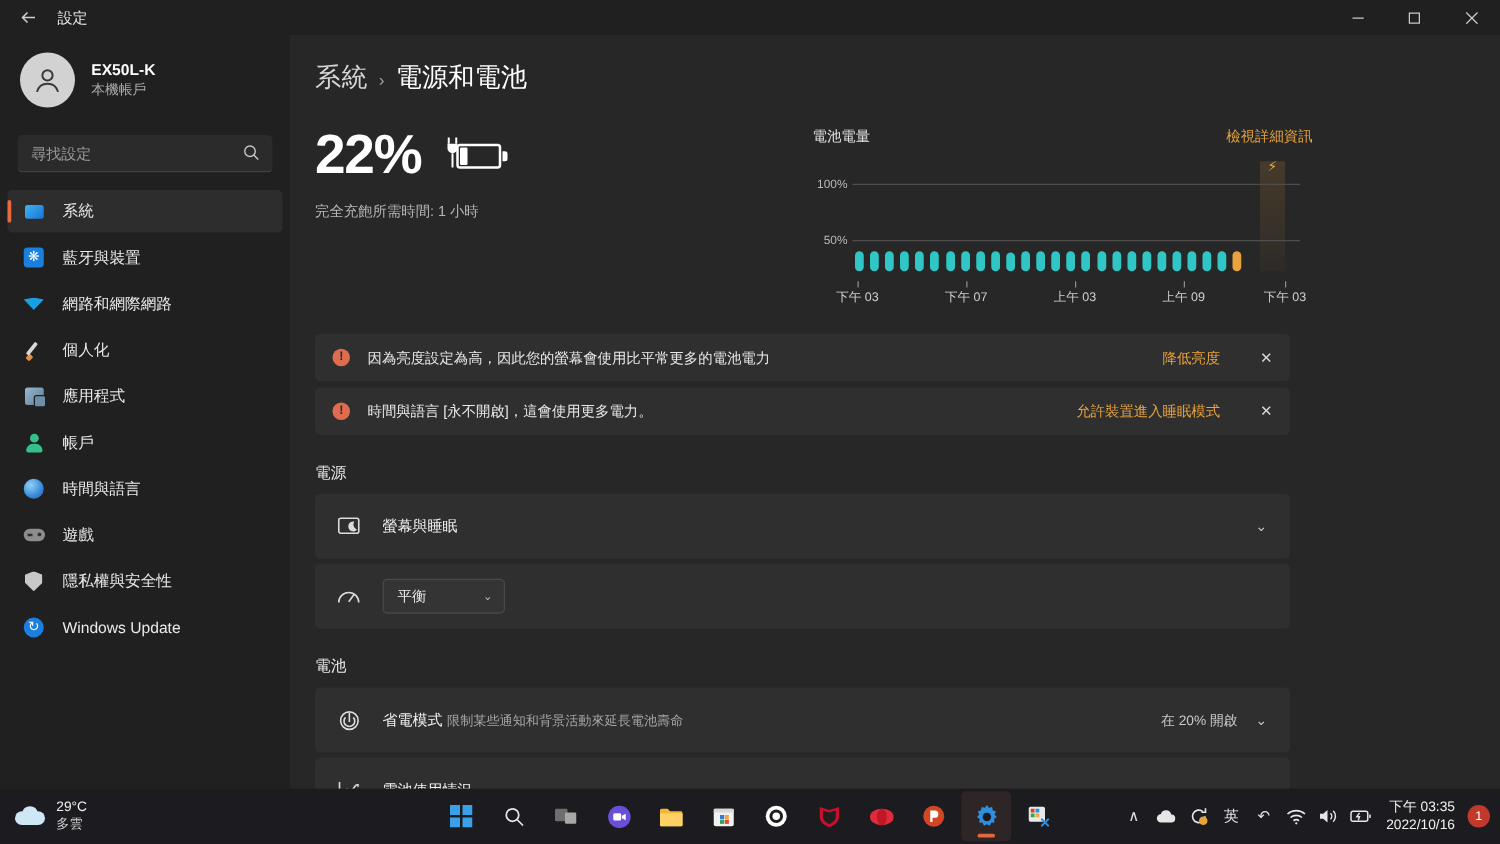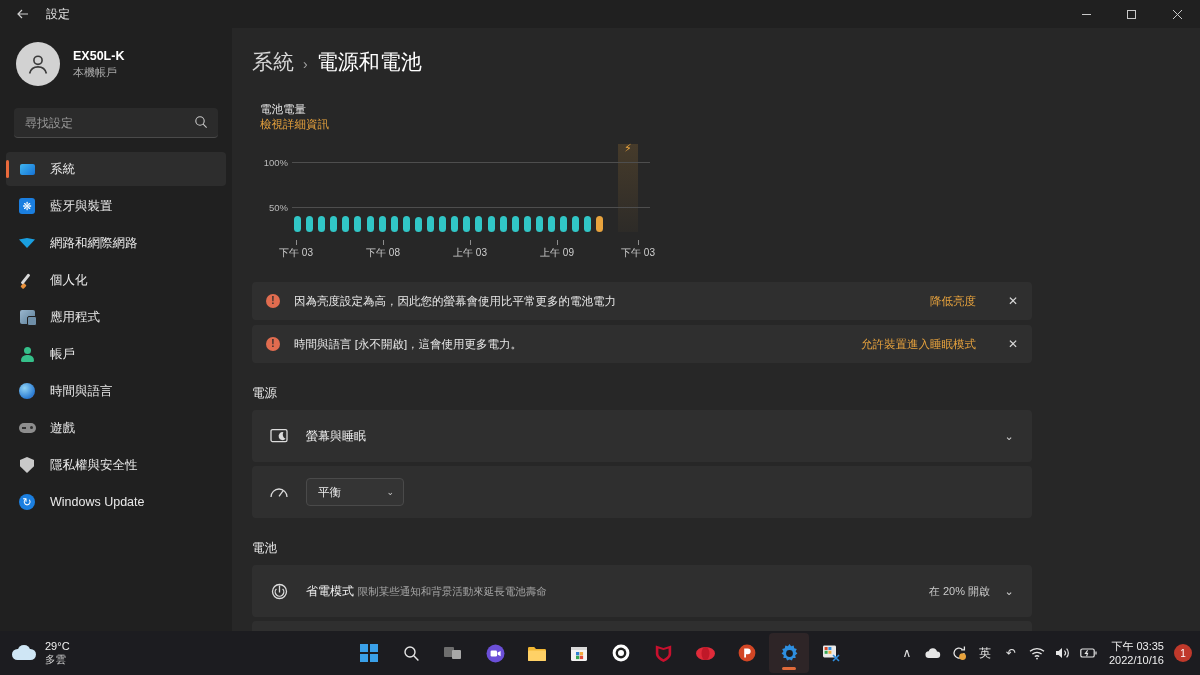--- a/index.html
+++ b/index.html
@@ -81,21 +81,21 @@
   .batt-pct { font-size:44px; font-weight:bold; letter-spacing:-1px; color:#ffffff; line-height:1; }
   .batt-glyph { margin-left:16px; position:relative; width:54px; height:34px; }
   .batt-body { position:absolute; left:12px; top:8px; width:36px; height:20px; border:2px solid #ffffff; border-radius:3px; }
   .batt-cap { position:absolute; left:49px; top:14px; width:4px; height:8px; background:#ffffff; border-radius:0 2px 2px 0; }
   .batt-fill { position:absolute; left:15px; top:11px; width:6px; height:14px; background:#ffffff; border-radius:1px; }
   .batt-plug { position:absolute; left:4px; top:2px; width:11px; height:26px; }
   .batt-note { font-size:11.5px; color:#b6b6b6; margin-top:16px; }
 
   
   .chart-area { position:relative; width:400px; margin-left:8px; }
-  .chart-head { display:flex; justify-content:space-between; align-items:flex-start;flex-direction:column; }
+  .chart-head { display:flex; justify-content:space-between; align-items:flex-start; }
   .chart-title { font-size:11.5px; color:#e4e4e4; }
   .chart-link { font-size:11.5px; color:#e8a33d; cursor:pointer; }
   .plot { position:relative; width:390px; height:98px; margin-top:12px; }
   .gl { position:absolute; left:32px; right:0; height:1px; background:#4e4e4e; }
   .gl-lab { position:absolute; left:0; width:28px; text-align:right; font-size:9.5px; color:#b9b9b9; }
   .charging-band { position:absolute; top:0; bottom:10px; width:20px; background:linear-gradient(180deg,rgba(232,163,61,0.16),rgba(232,163,61,0.03)); }
   .bolt { position:absolute; color:#e8a33d; font-size:11px; }
   .bars { position:absolute; left:34px; bottom:10px; height:72px; display:flex; align-items:flex-end; gap:5.1px; }
   .bar { width:7px; border-radius:3.5px; background:#31c6c6; }
   .bar.charging { background:#e8a33d; }
@@ -271,20 +271,36 @@
 
   <div class="main">
 
     <div class="breadcrumb">
       <span class="crumb-root">系統</span>
       <span class="crumb-sep">›</span>
       <span class="crumb-cur">電源和電池</span>
     </div>
 
     <div class="topsection">
+      <div class="batt-left">
+        <div class="batt-pct-row">
+          <div class="batt-pct">22%</div>
+          <div class="batt-glyph">
+            <div class="batt-body"></div>
+            <div class="batt-cap"></div>
+            <div class="batt-fill"></div>
+            <svg class="batt-plug" viewBox="0 0 11 26" fill="none" stroke="#ffffff" stroke-width="1.6">
+              <path d="M2 1v5M8 1v5"></path>
+              <path d="M1 6h8v3.5a4 4 0 0 1-4 4 4 4 0 0 1-4-4V6z" fill="#ffffff" stroke="none"></path>
+              <path d="M5 13.5V25"></path>
+            </svg>
+          </div>
+        </div>
+        <div class="batt-note">完全充飽所需時間: 1 小時</div>
+      </div>
 
       <div class="chart-area">
         <div class="chart-head">
           <span class="chart-title">電池電量</span>
           <span class="chart-link">檢視詳細資訊</span>
         </div>
         <div class="plot">
           <div class="charging-band" style="left:358px;"></div>
           <span class="bolt" style="left:364px; top:-2px;">⚡</span>
           <div class="gl" style="top:18px;"></div>
@@ -317,21 +333,21 @@
               <div class="bar" style="height: 15.84px; background: rgb(49, 198, 198);"></div>
               <div class="bar" style="height: 15.84px; background: rgb(49, 198, 198);"></div>
               <div class="bar" style="height: 15.84px; background: rgb(49, 198, 198);"></div>
               <div class="bar charging" style="height: 15.84px; background: rgb(232, 163, 61);"></div>
             </div>
         </div>
         <div class="xaxis">
             <div class="tick" style="left: 36px;"></div>
             <div class="xlab" style="left: 36px;">下午 03</div>
             <div class="tick" style="left: 123px;"></div>
-            <div class="xlab" style="left: 123px;">下午 08</div>
+            <div class="xlab" style="left: 123px;">下午 07</div>
             <div class="tick" style="left: 210px;"></div>
             <div class="xlab" style="left: 210px;">上午 03</div>
             <div class="tick" style="left: 297px;"></div>
             <div class="xlab" style="left: 297px;">上午 09</div>
             <div class="tick" style="left: 378px;"></div>
             <div class="xlab" style="left: 378px;">下午 03</div>
           </div>
       </div>
     </div>
 

